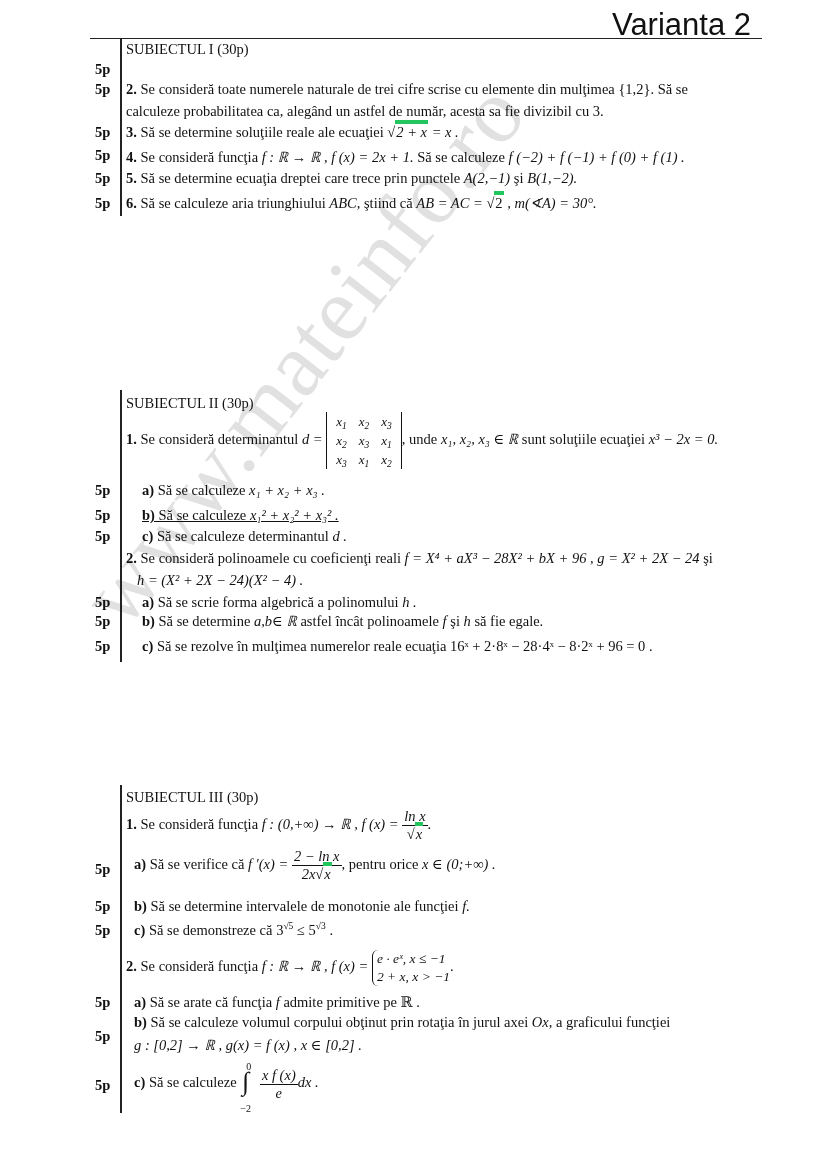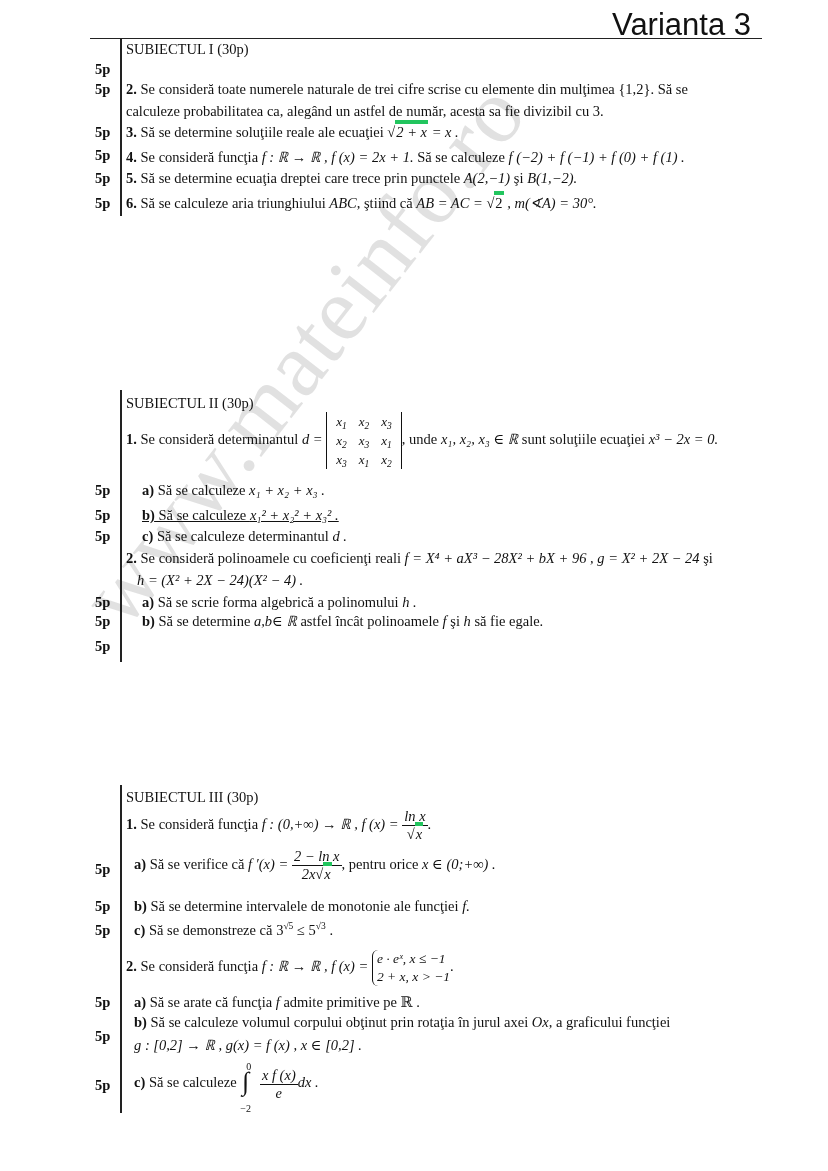--- a/index.html
+++ b/index.html
@@ -56,21 +56,21 @@
     pointer-events: none;
   }
 </style>
 </head>
 <body>
 
 <div class="page">
 
   <div class="watermark">www.mateinfo.ro</div>
 
-  <div class="variant-title">Varianta 3</div>
+  <div class="variant-title">Varianta 2</div>
   <div class="top-rule"></div>
 
   <div class="vbar" style="top:38px;height:178px;"></div>
 
   <div class="line sec-title" style="left:126px;top:40px;">SUBIECTUL I (30p)</div>
 
   <div class="pts" style="top:60px;">5p</div>
 
   <div class="pts" style="top:80px;">5p</div>
   <div class="line" style="left:126px;top:80px;">
@@ -159,20 +159,23 @@
   <div class="line" style="left:142px;top:593px;">
     <b class="n">a)</b><span> Să se scrie forma algebrică a polinomului </span><span class="m">h .</span>
   </div>
 
   <div class="pts" style="top:612px;">5p</div>
   <div class="line" style="left:142px;top:612px;">
     <b class="n">b)</b><span> Să se determine </span><span class="m">a,b∈ ℝ</span><span>  astfel încât polinoamele  </span><i>f</i><span>  şi </span><i>h</i><span> să fie egale.</span>
   </div>
 
   <div class="pts" style="top:637px;">5p</div>
+  <div class="line" style="left:142px;top:637px;">
+    <b class="n">c)</b><span> Să se rezolve în mulţimea numerelor reale ecuaţia </span><span>16ˣ + 2·8ˣ − 28·4ˣ − 8·2ˣ + 96 = 0 .</span>
+  </div>
 
   <div class="vbar" style="top:785px;height:328px;"></div>
 
   <div class="line sec-title" style="left:126px;top:788px;">SUBIECTUL III (30p)</div>
 
   <div class="line" style="left:126px;top:808px;">
     <b class="n">1.</b>
     <span>Se consideră funcţia </span><span class="m">f : (0,+∞) → ℝ ,  f (x) =</span>
     <span class="frac">
       <span class="num m">ln x</span>

